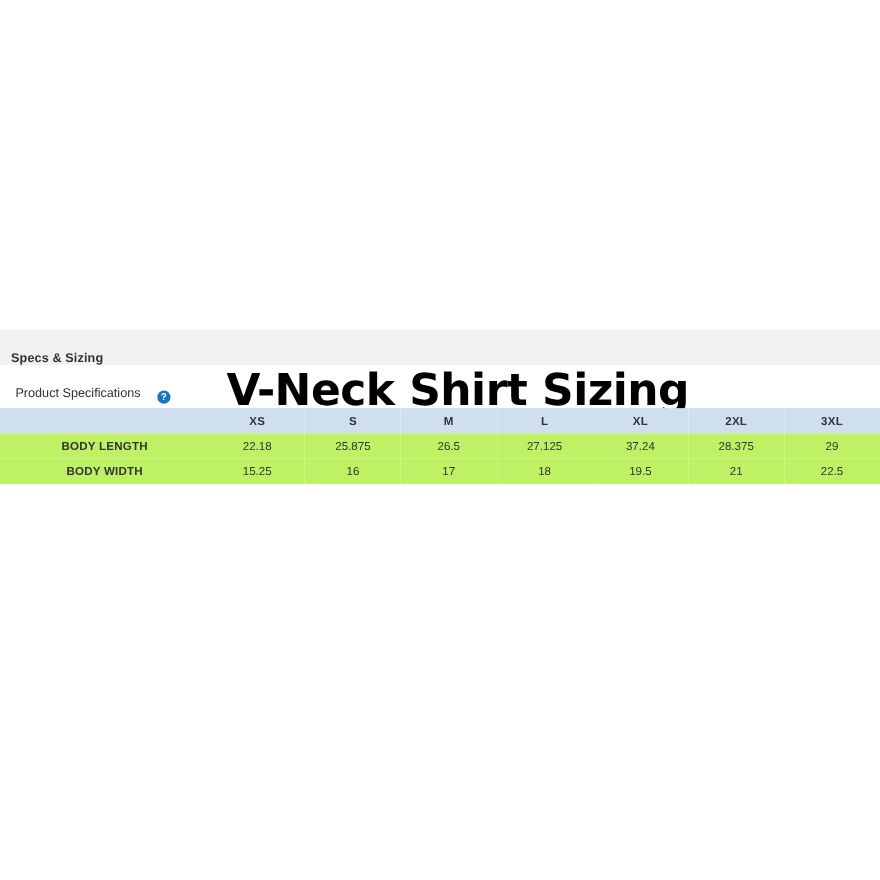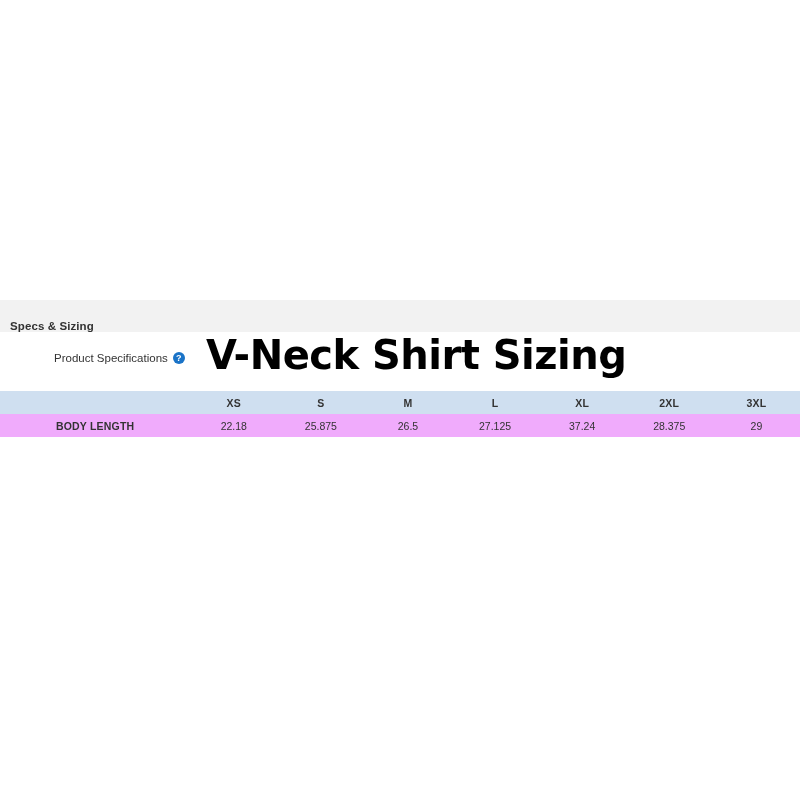--- a/index.html
+++ b/index.html
@@ -68,47 +68,46 @@
     white-space: nowrap;
   }
   .meta-row .label {
     font-weight: bold;
   }
   .meta-row .value {
     font-weight: normal;
   }
   .spec-link {
     display: inline-flex;
-    align-items: center;
-    gap: 5px;
+    align-items: flex-end;
+    gap: 15px;
     font-size: 11.5px;
     color: #333333;
     line-height: 18px;
     cursor: pointer;
-    margin-left: 40px;
   }
   .help-icon {
     display: inline-block;
     width: 12px;
     height: 12px;
     border-radius: 50%;
     background: #1a73c7;
     color: #ffffff;
     font-size: 9px;
     line-height: 12px;
     text-align: center;
     font-weight: bold;
     vertical-align: middle;
   }
 
   
   .size-table {
     position: absolute;
     left: 0;
-    top: 391px;
+    top: 371px;
     width: 800px;
     border-collapse: collapse;
     table-layout: fixed;
   }
   .size-table th,
   .size-table td {
     text-align: center;
     font-size: 10.5px;
     color: #333333;
     padding: 0;
@@ -123,21 +122,21 @@
   .size-table thead th.corner {
     background: #cfdff0;
   }
   .size-table tbody td.rowhead {
     font-weight: bold;
     text-align: center;
     letter-spacing: 0.2px;
     color: #333333;
   }
   .size-table tbody tr {
-    background: #f0abfc;
+    background: #bef264;
   }
   .size-table tbody td {
     font-weight: normal;
   }
   .col-head { width: 190px; }
   .col-size { width: 87px; }
 </style>
 </head>
 <body>
 
@@ -173,16 +172,26 @@
       <tr>
         <td class="rowhead">BODY LENGTH</td>
         <td>22.18</td>
         <td>25.875</td>
         <td>26.5</td>
         <td>27.125</td>
         <td>37.24</td>
         <td>28.375</td>
         <td>29</td>
       </tr>
+      <tr>
+        <td class="rowhead">BODY WIDTH</td>
+        <td>15.25</td>
+        <td>16</td>
+        <td>17</td>
+        <td>18</td>
+        <td>19.5</td>
+        <td>21</td>
+        <td>22.5</td>
+      </tr>
     </tbody>
   </table>
 
 </div>
 
 </body></html>

